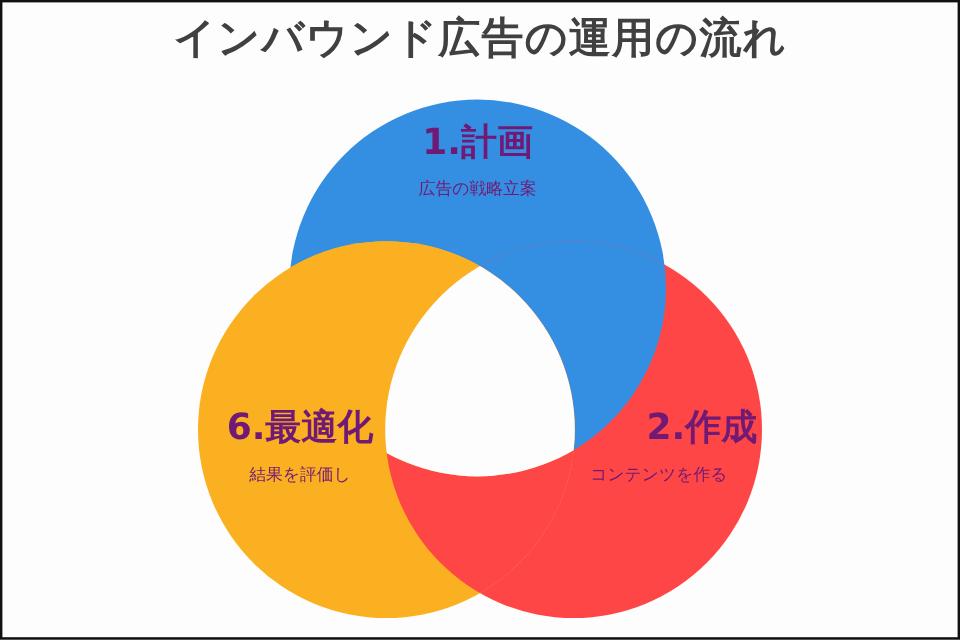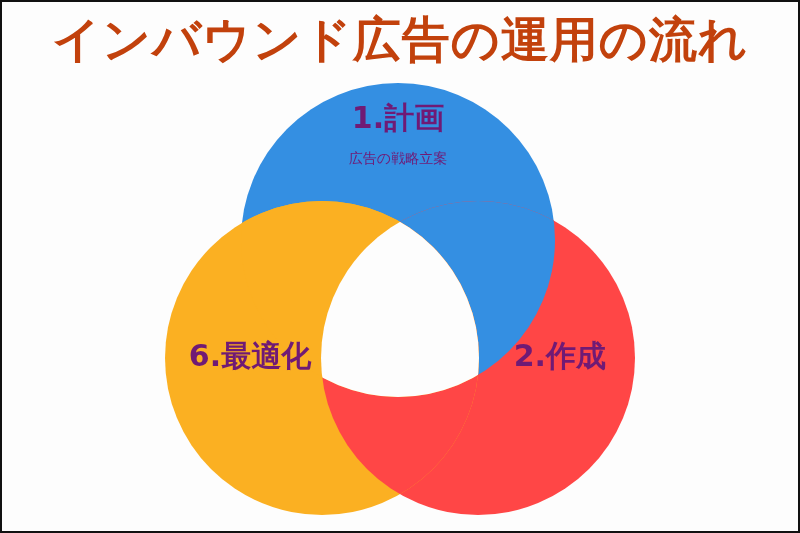--- a/index.html
+++ b/index.html
@@ -3,21 +3,21 @@
 <meta charset="utf-8">
 <style>
   html, body { margin:0; padding:0; background:#111; }
   body { width:800px; height:533px; overflow:hidden; font-family:"DejaVu Sans", sans-serif; }
   .frame {
     position:absolute; left:0; top:0; width:796px; height:529px;
     border:2px solid #111; background:#fdfdfd; overflow:hidden;
   }
   .title {
     position:absolute; left:0; right:0; top:6px; text-align:center;
-    font-size:48px; font-weight:bold; color:#c2410c; letter-spacing:1px;
+    font-size:35px; font-weight:bold; color:#404040; letter-spacing:1px;
   }
   svg.venn { position:absolute; left:0; top:0; }
   .label { position:absolute; text-align:center; color:#701a75; }
   .heading { font-weight:bold; font-size:30px; white-space:nowrap; }
   .sub { font-size:14px; line-height:22px; }
 </style>
 </head>
 <body>
 
 <div class="frame">
@@ -56,19 +56,21 @@
       </g>
     </g>
   </svg>
 
   <div class="label" style="left:296px; top:96px; width:200px;">
     <div class="heading">1.計画</div>
     <div class="sub" style="margin-top:8px;">広告の戦略立案</div>
   </div>
 
   <div class="label" style="left:462px; top:334px; width:170px;">
-    <div class="heading" style="text-align:right; padding-right:28px;">2.作成</div>
+    <div class="heading" style="text-align:right; padding-right:3px;">2.作成</div>
+    <div class="sub" style="margin-top:8px;">コンテンツを作る</div>
   </div>
 
   <div class="label" style="left:168px; top:334px; width:160px;">
     <div class="heading">6.最適化</div>
+    <div class="sub" style="margin-top:8px;">結果を評価し</div>
   </div>
 </div>
 
 </body></html>

